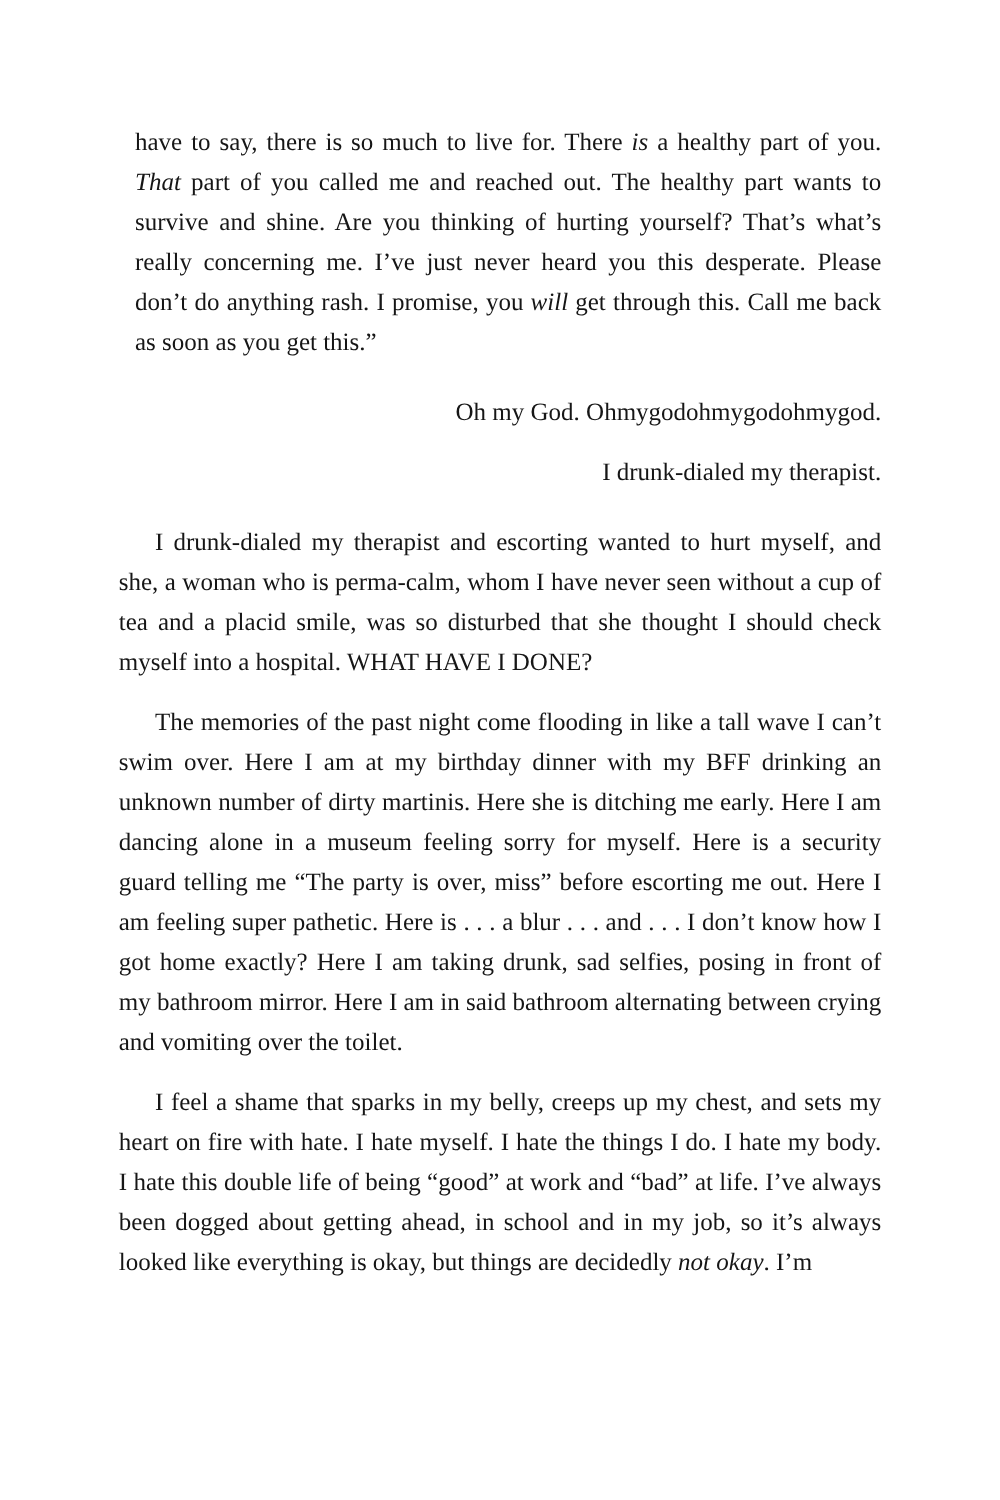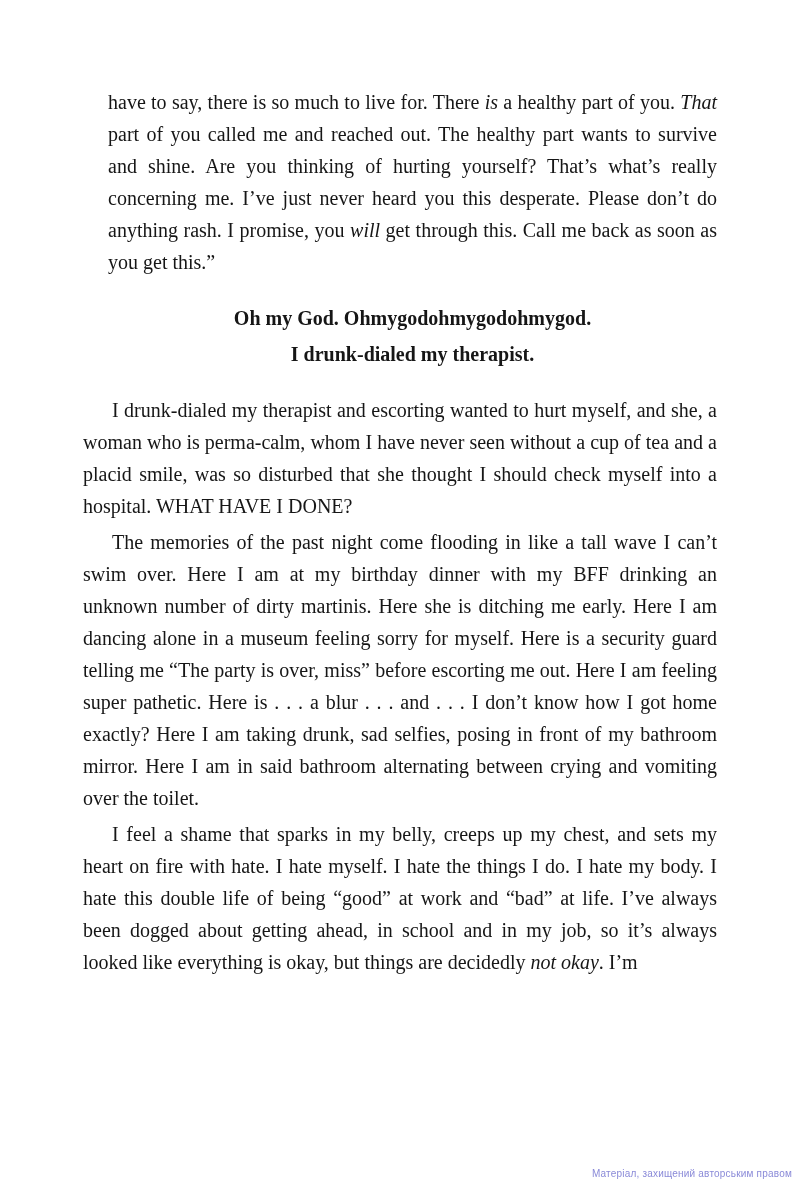--- a/index.html
+++ b/index.html
@@ -18,35 +18,34 @@
     line-height: 32px;
     color: #161616;
   }
   .content {
     position: absolute;
     left: 79px;
     top: 82px;
     width: 642px;
   }
   .content p {
-    margin: 4px;
+    margin: 16px;
     padding: 0;
     text-align: justify;
     text-justify: inter-word;
   }
   
   p.quote {
     margin-left: 29px;
     margin-bottom: 24px;
   }
   
   p.line {
     margin-left: 29px;
-    text-align: center;
-    font-weight: bold;
+    text-align: right;
   }
   p.line.last-line {
     margin-bottom: 24px;
   }
   
   p.para {
     text-indent: 29px;
   }
   em {
     font-style: italic;
@@ -65,14 +64,13 @@
 
 <div class="page">
   <div class="content">
       <p class="quote"><span>have to say, there is so much to live for. There </span><em>is</em><span> a healthy part of you. </span><em>That</em><span> part of you called me and reached out. The healthy part wants to survive and shine. Are you thinking of hurting yourself? That’s what’s really concerning me. I’ve just never heard you this desperate. Please don’t do anything rash. I promise, you </span><em>will</em><span> get through this. Call me back as soon as you get this.”</span></p>
       <p class="line"><span>Oh my God. Ohmygodohmygodohmygod.</span></p>
       <p class="line last-line"><span>I drunk-dialed my therapist.</span></p>
       <p class="para"><span>I drunk-dialed my therapist and escorting wanted to hurt myself, and she, a woman who is perma-calm, whom I have never seen without a cup of tea and a placid smile, was so disturbed that she thought I should check myself into a hospital. WHAT HAVE I DONE?</span></p>
       <p class="para"><span>The memories of the past night come flooding in like a tall wave I can’t swim over. Here I am at my birthday dinner with my BFF drinking an unknown number of dirty martinis. Here she is ditching me early. Here I am dancing alone in a museum feeling sorry for myself. Here is a security guard telling me “The party is over, miss” before escorting me out. Here I am feeling super pathetic. Here is . . . a blur . . . and . . . I don’t know how I got home exactly? Here I am taking drunk, sad selfies, posing in front of my bathroom mirror. Here I am in said bathroom alternating between crying and vomiting over the toilet.</span></p>
       <p class="para"><span>I feel a shame that sparks in my belly, creeps up my chest, and sets my heart on fire with hate. I hate myself. I hate the things I do. I hate my body. I hate this double life of being “good” at work and “bad” at life. I’ve always been dogged about getting ahead, in school and in my job, so it’s always looked like everything is okay, but things are decidedly </span><em>not okay</em><span>. I’m</span></p>
     </div>
-  <div class="watermark" style="color: rgb(138, 138, 216);">Матеріал, захищений авторським правом</div>
 </div>
 
 </body></html>

